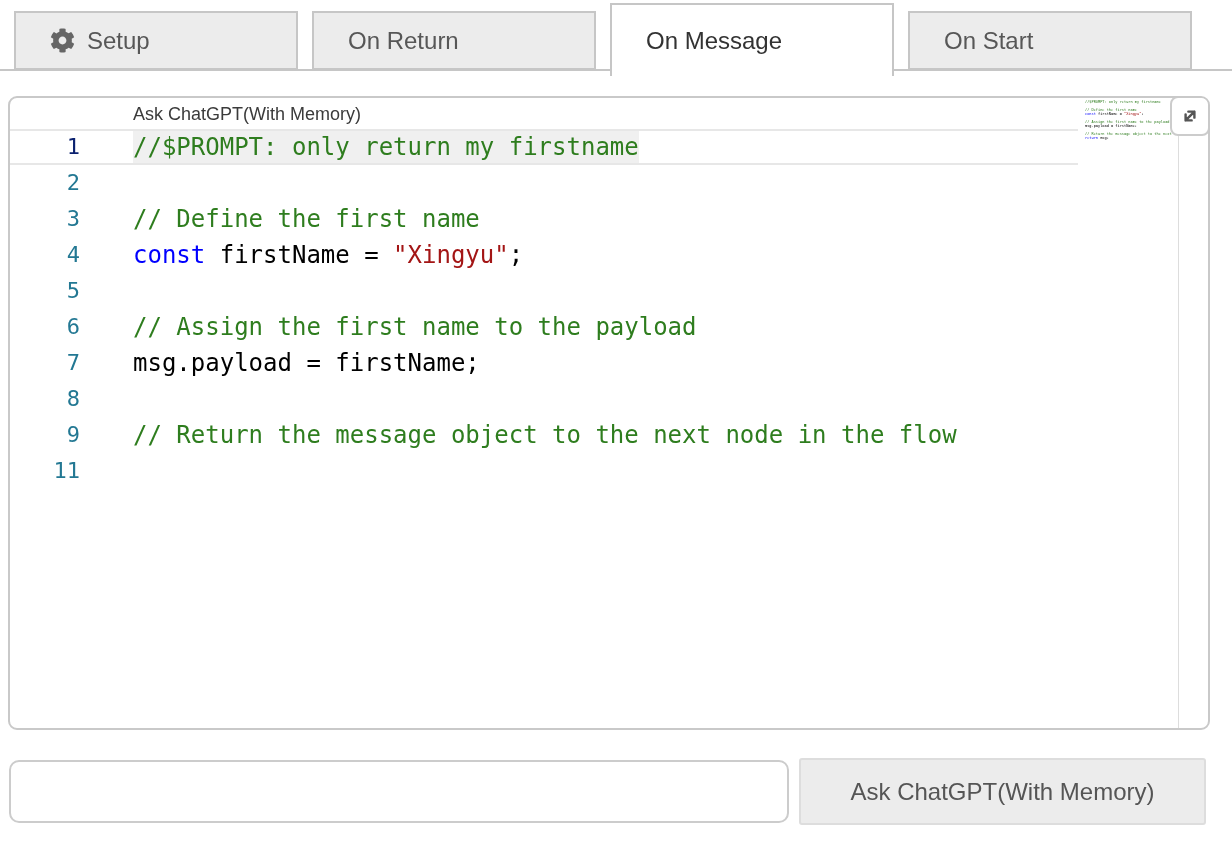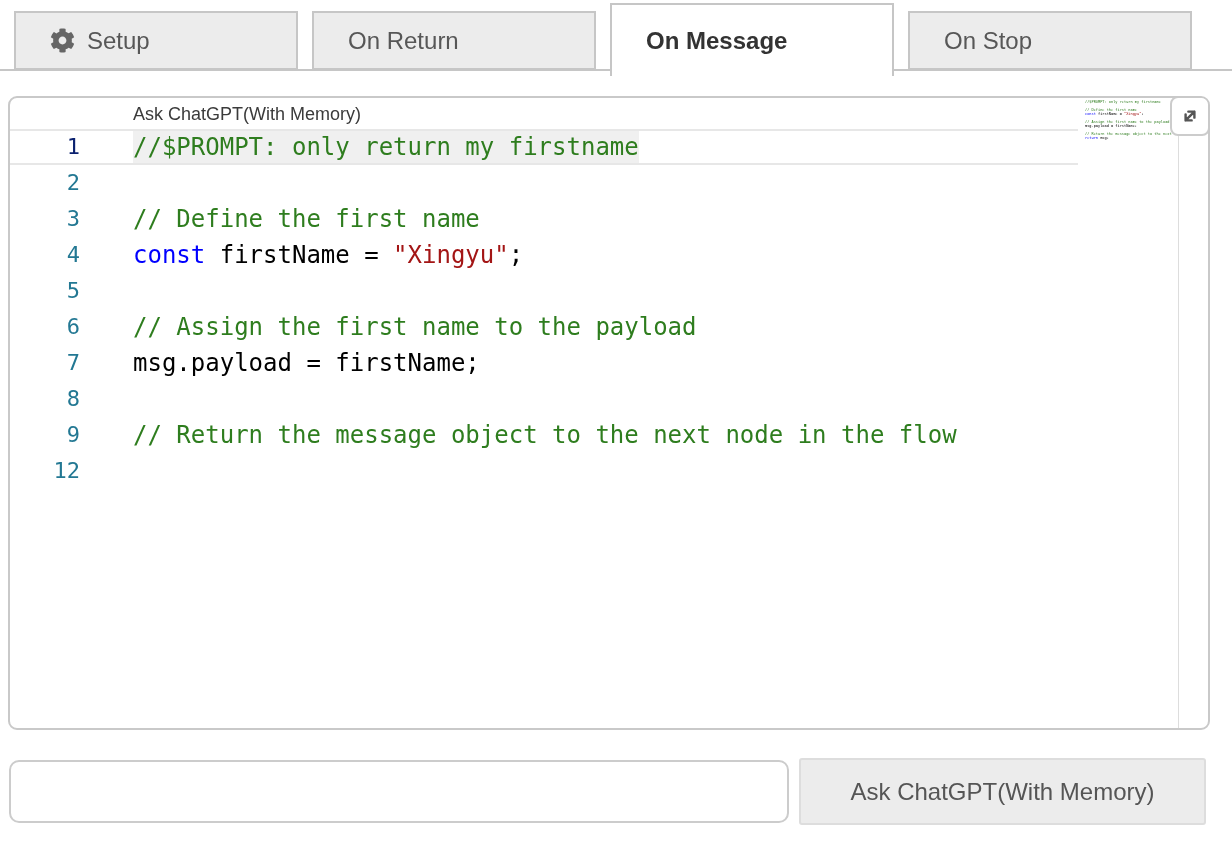--- a/index.html
+++ b/index.html
@@ -12,21 +12,21 @@
   .tabbar{position:absolute;top:0;left:0;width:1232px;height:76px;}
   .tabbar-baseline{position:absolute;top:69px;left:0;width:1232px;height:2px;background:#c6c6c6;z-index:0;}
   .tab{
     position:absolute;top:11px;width:284px;height:59px;box-sizing:border-box;
     background:#ececec;border:2px solid #c6c6c6;z-index:1;
     display:flex;align-items:center;padding-left:34px;
     font-size:24px;color:#575757;cursor:pointer;white-space:nowrap;
   }
   .tab.active{
     top:3px;height:73px;background:#fff;border-bottom:none;z-index:2;
-    font-weight:bold;color:#333;
+    font-weight:normal;color:#333;
   }
   .tab .tab-gear{width:25px;height:25px;margin-right:12px;flex:none;}
   .tab .tab-gear svg{width:100%;height:100%;display:block;fill:#666;}
 
   
   .editor{
     position:absolute;top:96px;left:8px;width:1202px;height:634px;box-sizing:border-box;
     border:2px solid #c9c9c9;border-radius:9px;background:#fff;overflow:hidden;
   }
   .editor-header{
@@ -93,38 +93,38 @@
       </span>
       <span>Setup</span>
     </div>
     <div class="tab" style="left: 312px;">
       <span>On Return</span>
     </div>
     <div class="tab active" style="left: 610px;">
       <span>On Message</span>
     </div>
     <div class="tab" style="left: 908px;">
-      <span>On Stop</span>
+      <span>On Start</span>
     </div>
   </div>
 
 <div class="editor">
   <div class="editor-header">Ask ChatGPT(With Memory)</div>
 
   <div class="code-rows">
       <div class="code-line active"><span class="ln">1</span><span class="ct"><span class="tok" style="color: rgb(46, 125, 30);">//$PROMPT: only return my firstname</span></span></div>
       <div class="code-line"><span class="ln">2</span><span class="ct">&nbsp;</span></div>
       <div class="code-line"><span class="ln">3</span><span class="ct"><span class="tok" style="color: rgb(46, 125, 30);">// Define the first name</span></span></div>
       <div class="code-line"><span class="ln">4</span><span class="ct"><span class="tok" style="color: rgb(0, 0, 255);">const</span><span class="tok" style="color: rgb(0, 0, 0);"> firstName = </span><span class="tok" style="color: rgb(163, 21, 21);">"Xingyu"</span><span class="tok" style="color: rgb(0, 0, 0);">;</span></span></div>
       <div class="code-line"><span class="ln">5</span><span class="ct">&nbsp;</span></div>
       <div class="code-line"><span class="ln">6</span><span class="ct"><span class="tok" style="color: rgb(46, 125, 30);">// Assign the first name to the payload</span></span></div>
       <div class="code-line"><span class="ln">7</span><span class="ct"><span class="tok" style="color: rgb(0, 0, 0);">msg.payload = firstName;</span></span></div>
       <div class="code-line"><span class="ln">8</span><span class="ct">&nbsp;</span></div>
       <div class="code-line"><span class="ln">9</span><span class="ct"><span class="tok" style="color: rgb(46, 125, 30);">// Return the message object to the next node in the flow</span></span></div>
-      <div class="code-line"><span class="ln">12</span><span class="ct">&nbsp;</span></div>
+      <div class="code-line"><span class="ln">11</span><span class="ct">&nbsp;</span></div>
     </div>
 
   <div class="minimap">
     <div class="minimap-content"><div class="mini-line"><span style="color: rgb(46, 125, 30);">//$PROMPT: only return my firstname</span></div><div class="mini-line">&nbsp;</div><div class="mini-line"><span style="color: rgb(46, 125, 30);">// Define the first name</span></div><div class="mini-line"><span style="color: rgb(0, 0, 255);">const</span><span style="color: rgb(0, 0, 0);"> firstName = </span><span style="color: rgb(163, 21, 21);">"Xingyu"</span><span style="color: rgb(0, 0, 0);">;</span></div><div class="mini-line">&nbsp;</div><div class="mini-line"><span style="color: rgb(46, 125, 30);">// Assign the first name to the payload</span></div><div class="mini-line"><span style="color: rgb(0, 0, 0);">msg.payload = firstName;</span></div><div class="mini-line">&nbsp;</div><div class="mini-line"><span style="color: rgb(46, 125, 30);">// Return the message object to the next node in the flow</span></div><div class="mini-line"><span style="color: rgb(0, 0, 255);">return</span><span style="color: rgb(0, 0, 0);"> msg;</span></div><div class="mini-line">&nbsp;</div><div class="mini-line">&nbsp;</div></div>
   </div>
   <div class="overview-divider"></div>
 
   <button class="expand-btn" title="">
     <svg viewBox="0 0 20 20">
       <path d="M6 14 L14 6 M14 6 H8.5 M14 6 V11.5 M6 14 H11.5 M6 14 V8.5" stroke="#555" stroke-width="2.2" fill="none" stroke-linecap="round"></path>

